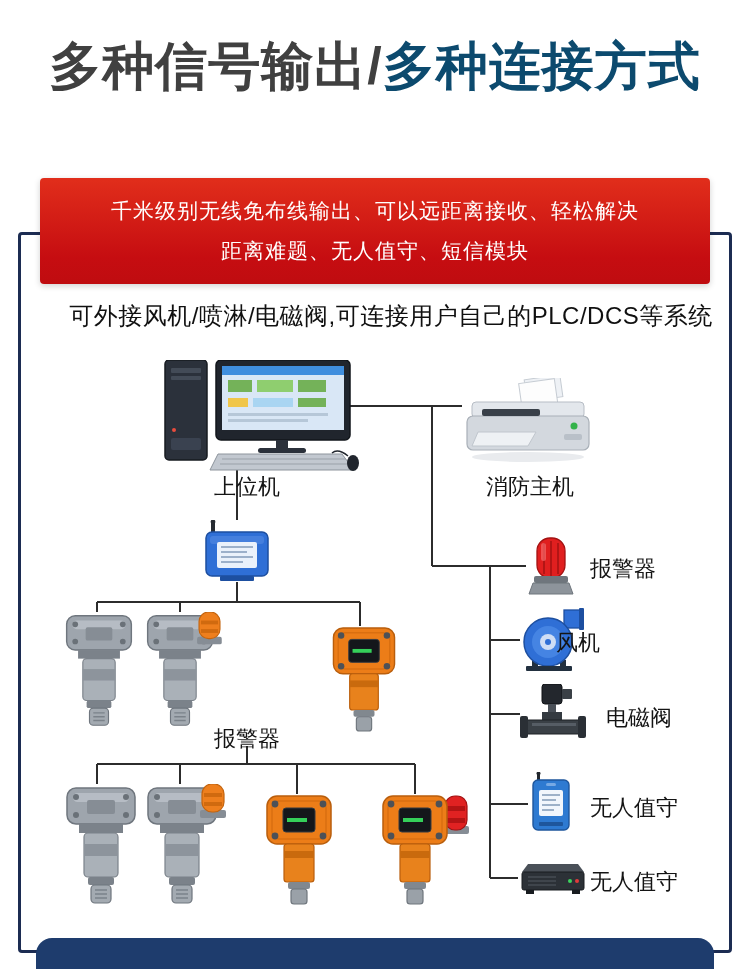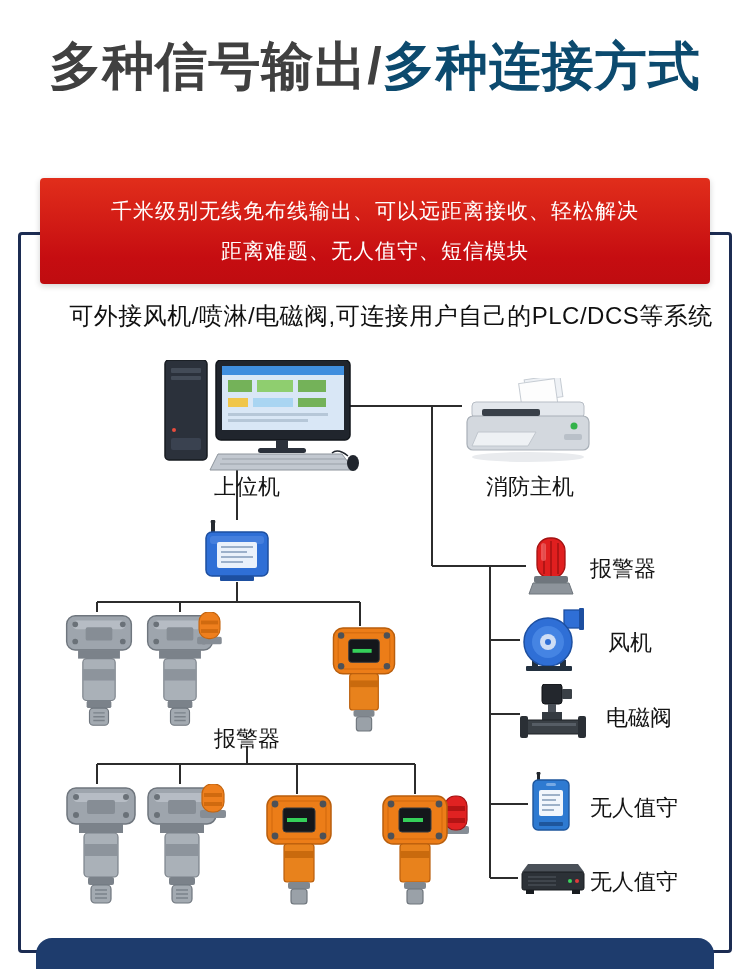--- a/index.html
+++ b/index.html
@@ -228,21 +228,21 @@
       <rect x="59" y="0" width="5" height="22" rx="1" fill="#1d4fa0"></rect>
       <rect x="12" y="52" width="6" height="8" fill="#22303f"></rect>
       <rect x="40" y="52" width="6" height="8" fill="#22303f"></rect>
       <circle cx="28" cy="34" r="24" fill="#2f6fd6" stroke="#1d4fa0" stroke-width="1.5"></circle>
       <circle cx="28" cy="34" r="16" fill="#4584e3"></circle>
       <circle cx="28" cy="34" r="8" fill="#cfdef5"></circle>
       <circle cx="28" cy="34" r="3" fill="#2f6fd6"></circle>
       <rect x="6" y="58" width="46" height="5" rx="1" fill="#22303f"></rect>
     </svg>
   </div>
-  <div class="lbl" style="left:608px;top:628px">风机</div>
+  <div class="lbl" style="left:556px;top:628px">风机</div>
 
   <div class="dev" style="left:520px;top:684px;width:66px;height:60px">
     <svg viewBox="0 0 66 60">
       <rect x="22" y="0" width="20" height="20" rx="3" fill="#23272d" stroke="#101316" stroke-width="1"></rect>
       <rect x="42" y="5" width="10" height="10" rx="1" fill="#3a4046"></rect>
       <rect x="28" y="20" width="8" height="12" fill="#4a5058"></rect>
       <rect x="22" y="28" width="20" height="9" fill="#343a40"></rect>
       <rect x="4" y="36" width="58" height="14" rx="2" fill="#3a4046" stroke="#1c2024" stroke-width="1.2"></rect>
       <rect x="0" y="32" width="8" height="22" rx="2" fill="#2a2f35"></rect>
       <rect x="58" y="32" width="8" height="22" rx="2" fill="#2a2f35"></rect>

